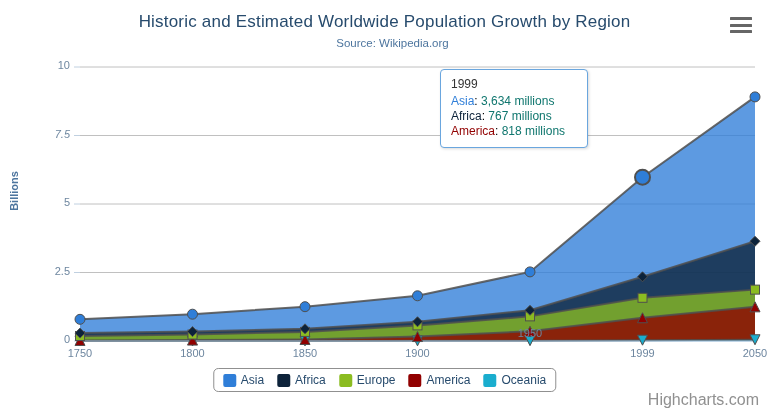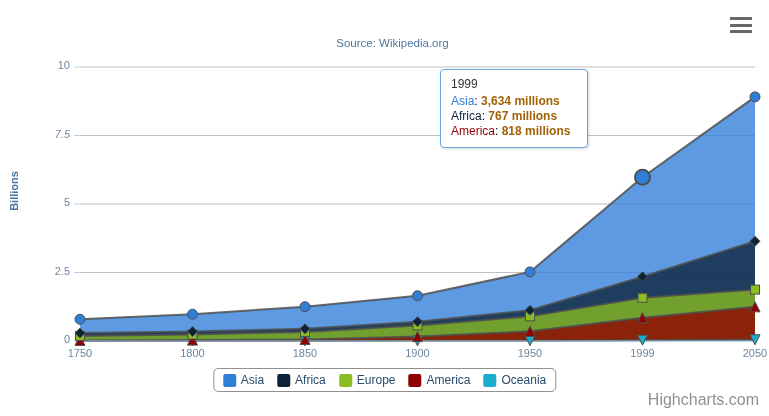--- a/index.html
+++ b/index.html
@@ -161,39 +161,40 @@
     font-family: "Liberation Sans", sans-serif;
   }
   .tooltip-row {
     font-size: 12px;
     line-height: 15px;
     white-space: nowrap;
     font-family: "Liberation Sans", sans-serif;
   }
   .tooltip-series { color: #333333; }
   .tooltip-value {
-    font-weight: bold;
-    color: #a16207;
+    font-weight: normal;
+    color: #0f766e;
   }
 
   
   .credits {
     position: absolute;
     right: 10px;
     bottom: 7px;
     font-size: 16px;
     color: #909090;
     font-family: "Liberation Sans", sans-serif;
   }
 </style>
 </head>
 <body>
 
 <div id="chart-root">
 
+  <div class="chart-title">Historic and Estimated Worldwide Population Growth by Region</div>
   <div class="chart-subtitle">Source: Wikipedia.org</div>
 
   <div class="context-button" title="">
     <span></span>
     <span></span>
     <span></span>
   </div>
 
   <div class="plot-wrap">
     <div class="axis-label-y">Billions</div>
@@ -270,21 +271,21 @@
         <div class="tick-y" style="left: 22px; top: 264.5px;">2.5</div>
         <div class="tick-y" style="left: 22px; top: 196px;">5</div>
         <div class="tick-y" style="left: 22px; top: 127.5px; font-style: italic;">7.5</div>
         <div class="tick-y" style="left: 22px; top: 59px;">10</div>
       </div>
     <div id="xtick-holder">
         <div class="tick-x" style="left: 50px; top: 347px;">1750</div>
         <div class="tick-x" style="left: 162.5px; top: 347px;">1800</div>
         <div class="tick-x" style="left: 275px; top: 347px;">1850</div>
         <div class="tick-x" style="left: 387.5px; top: 347px;">1900</div>
-        <div class="tick-x" style="left: 500px; top: 347px;">1950</div>
+        <div class="tick-x" style="left: 500px; top: 327px;">1950</div>
         <div class="tick-x" style="left: 612.5px; top: 347px;">1999</div>
         <div class="tick-x" style="left: 725px; top: 347px;">2050</div>
       </div>
   </div>
 
   <div class="tooltip">
     <div class="tooltip-header">1999</div>
     <div id="tooltip-rows">
         <div class="tooltip-row"><span class="tooltip-series" style="color: rgb(47, 126, 216);">Asia</span><span>: </span><span class="tooltip-value">3,634 millions</span></div>
         <div class="tooltip-row"><span class="tooltip-series" style="color: rgb(13, 35, 58);">Africa</span><span>: </span><span class="tooltip-value">767 millions</span></div>

